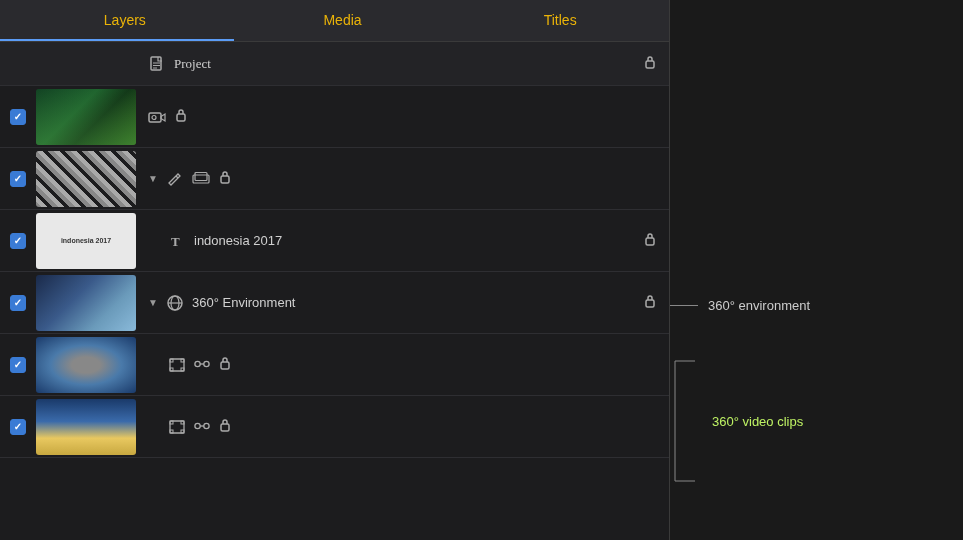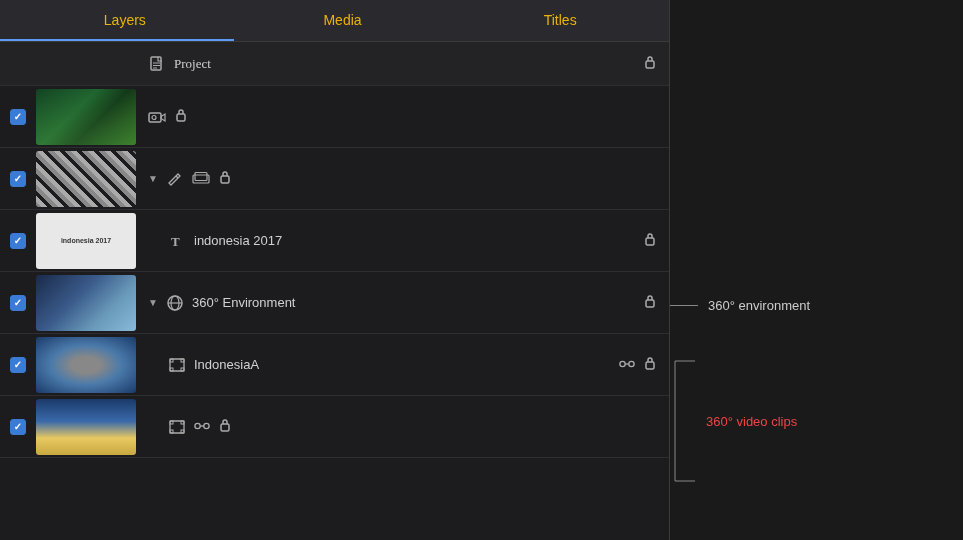--- a/index.html
+++ b/index.html
@@ -374,21 +374,20 @@
       <div class="layer-indent"></div>
       <div class="layer-icon">
         <svg width="16" height="14" viewBox="0 0 16 14" fill="none">
           <rect x="1" y="1" width="14" height="12" rx="1" stroke="#aaa" stroke-width="1.3" fill="none"></rect>
           <rect x="1" y="1" width="3" height="3" stroke="#aaa" stroke-width="1" fill="none"></rect>
           <rect x="12" y="1" width="3" height="3" stroke="#aaa" stroke-width="1" fill="none"></rect>
           <rect x="1" y="10" width="3" height="3" stroke="#aaa" stroke-width="1" fill="none"></rect>
           <rect x="12" y="10" width="3" height="3" stroke="#aaa" stroke-width="1" fill="none"></rect>
         </svg>
       </div>
-      <span class="layer-name">IndonesiaA</span>
       <div class="right-icons">
         <span class="chain-icon">
           <svg class="chain-svg" viewBox="0 0 18 12" fill="none">
             <rect x="1" y="3" width="6" height="6" rx="3" stroke="#aaa" stroke-width="1.5" fill="none"></rect>
             <rect x="11" y="3" width="6" height="6" rx="3" stroke="#aaa" stroke-width="1.5" fill="none"></rect>
             <line x1="7" y1="6" x2="11" y2="6" stroke="#aaa" stroke-width="1.5"></line>
           </svg>
         </span>
         <span class="lock-icon">
           <svg class="lock-svg" viewBox="0 0 14 16" fill="none">
@@ -440,16 +439,16 @@
     <div style="width:28px; height:1px; background:#888;"></div>
     <span style="font-size:13px; color:#ccc;">360° environment</span>
   </div>
 
   <div style="position:absolute; top:356px; left:0; display:flex; align-items:center;">
     <svg width="30" height="130" viewBox="0 0 30 130" fill="none">
       <line x1="5" y1="5" x2="25" y2="5" stroke="#888" stroke-width="1"></line>
       <line x1="5" y1="5" x2="5" y2="125" stroke="#888" stroke-width="1"></line>
       <line x1="5" y1="125" x2="25" y2="125" stroke="#888" stroke-width="1"></line>
     </svg>
-    <span style="font-size:13px; color:#ef4444; margin-left:6px;">360° video clips</span>
+    <span style="font-size:13px; color:#bef264; margin-left:12px;">360° video clips</span>
   </div>
 
 </div>
 
 </body></html>

